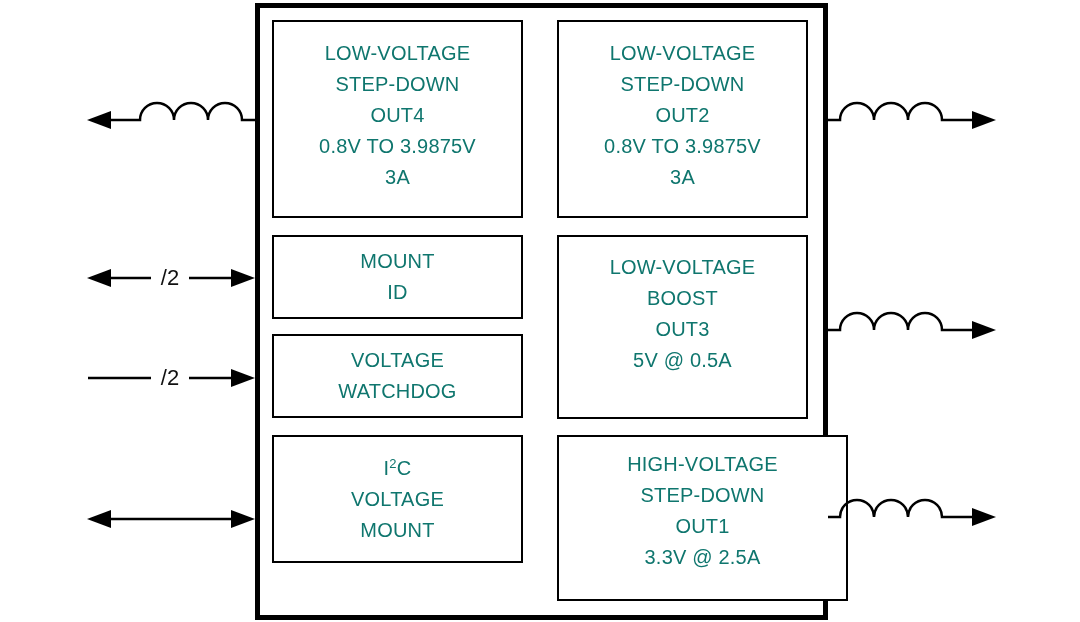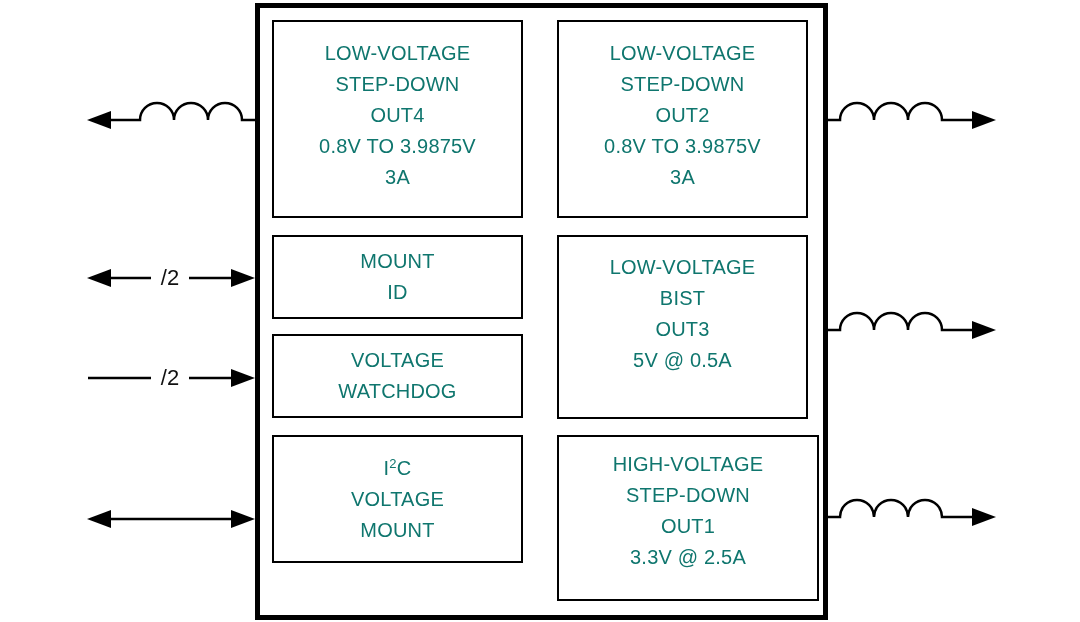--- a/index.html
+++ b/index.html
@@ -89,32 +89,32 @@
     <div>ID</div>
   </div>
 
   <div class="box" style="left:272px;top:334px;width:251px;height:84px">
     <div>VOLTAGE</div>
     <div>WATCHDOG</div>
   </div>
 
   <div class="box" style="left:557px;top:235px;width:251px;height:184px;padding-bottom:26px">
     <div>LOW-VOLTAGE</div>
-    <div>BIST</div>
+    <div>BOOST</div>
     <div>OUT3</div>
     <div>5V @ 0.5A</div>
   </div>
 
   <div class="box" style="left:272px;top:435px;width:251px;height:128px">
     <div><span>I</span><sup>2</sup><span>C</span></div>
     <div>VOLTAGE</div>
     <div>MOUNT</div>
   </div>
 
-  <div class="box" style="left:557px;top:435px;width:262px;height:166px;padding-bottom:15px">
+  <div class="box" style="left:557px;top:435px;width:291px;height:166px;padding-bottom:15px">
     <div>HIGH-VOLTAGE</div>
     <div>STEP-DOWN</div>
     <div>OUT1</div>
     <div>3.3V @ 2.5A</div>
   </div>
 
   <svg class="wire" style="left:85px;top:95px" width="171" height="50" viewBox="0 0 171 50">
     <polygon points="2,25 26,16 26,34"></polygon>
     <path d="M26 25 H55 A17 17 0 0 1 89 25 A17 17 0 0 1 123 25 A17 17 0 0 1 157 25 H171"></path>
   </svg>

